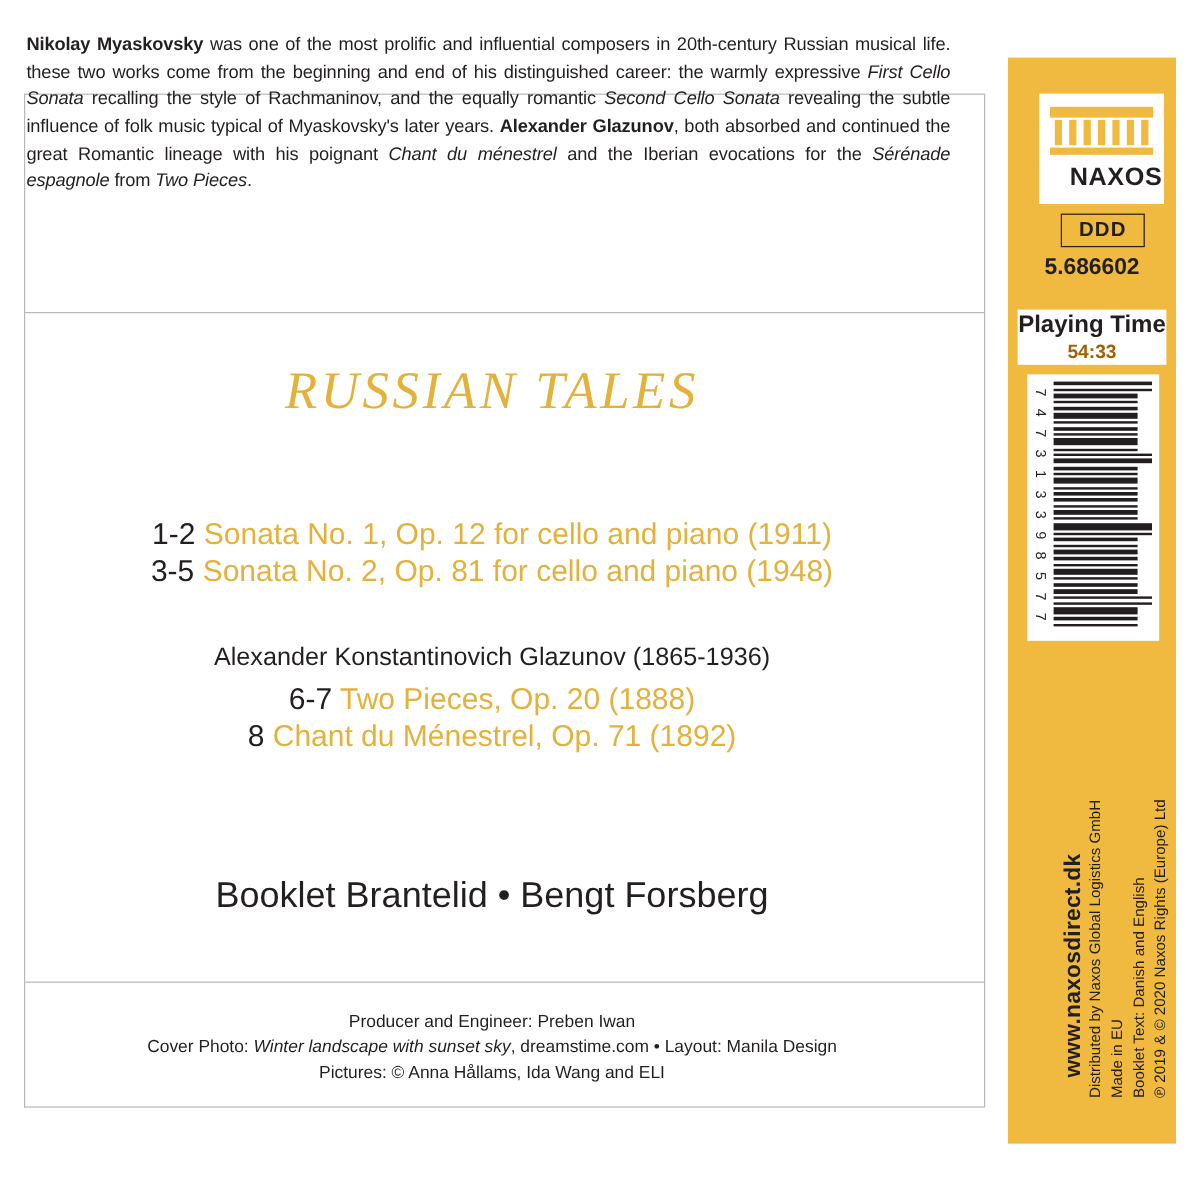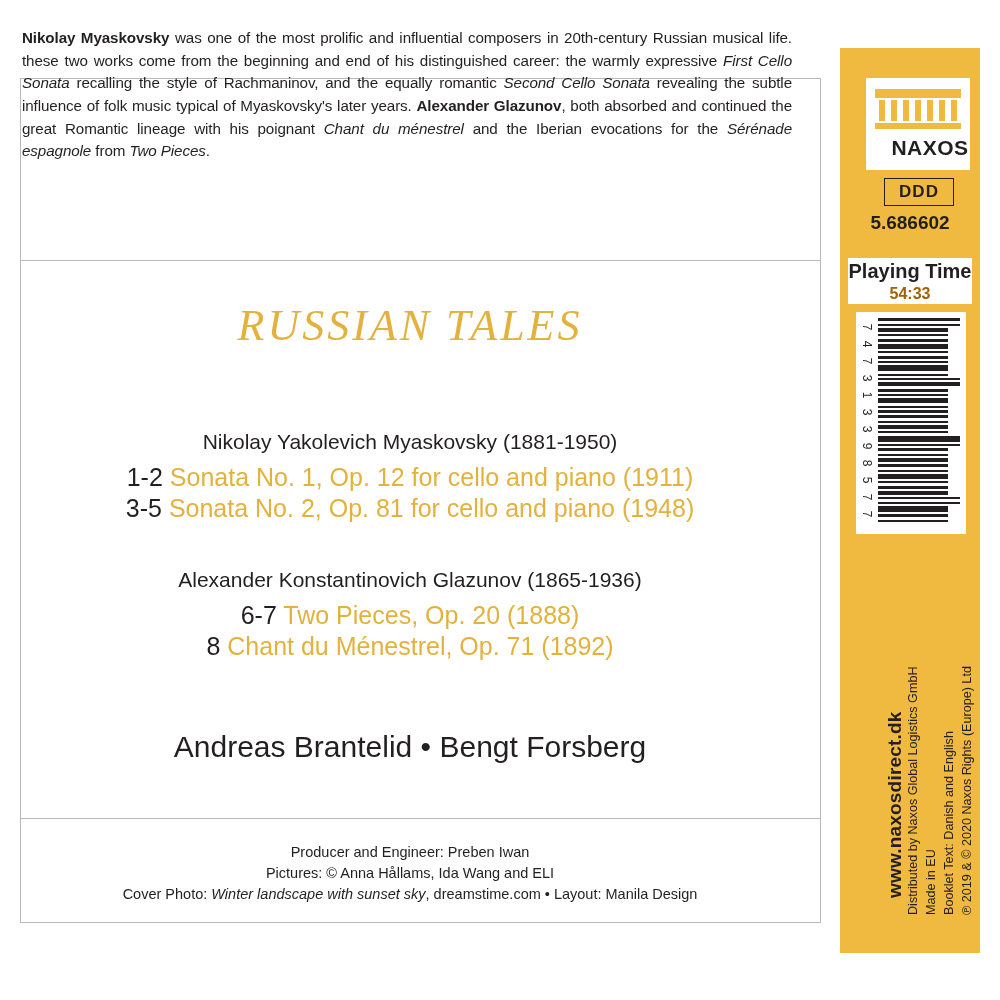--- a/index.html
+++ b/index.html
@@ -325,21 +325,20 @@
   <div class="rule rule-top"></div>
   <div class="rule rule-mid"></div>
   <div class="rule rule-bottom"></div>
   <div class="rule rule-base"></div>
 
   <p class="blurb"><b>Nikolay Myaskovsky</b><span> was one of the most prolific and influential composers in 20th-century Russian musical life. these two works come from the beginning and end of his distinguished career: the warmly expressive </span><i>First Cello Sonata</i><span> recalling the style of Rachmaninov, and the equally romantic </span><i>Second Cello Sonata</i><span> revealing the subtle influence of folk music typical of Myaskovsky's later years. </span><b>Alexander Glazunov</b><span>, both absorbed and continued the great Romantic lineage with his poignant </span><i>Chant du ménestrel</i><span> and the Iberian evocations for the </span><i>Sérénade espagnole</i><span> from </span><i>Two Pieces</i><span>.</span></p>
 
   <div class="album-title">RUSSIAN TALES</div>
 
   <div class="tracklist">
-    <div class="composer">Nikolay Yakolevich Myaskovsky (1881-1950)</div>
 
     <div class="track">
       <span class="num">1-2</span>
       <span>Sonata No. 1, Op. 12 for cello and piano (1911)</span>
     </div>
     <div class="track">
       <span class="num">3-5</span>
       <span>Sonata No. 2, Op. 81 for cello and piano (1948)</span>
     </div>
 
@@ -348,26 +347,26 @@
     <div class="track">
       <span class="num">6-7</span>
       <span>Two Pieces, Op. 20 (1888)</span>
     </div>
     <div class="track">
       <span class="num">8</span>
       <span>Chant du Ménestrel, Op. 71 (1892)</span>
     </div>
   </div>
 
-  <div class="performers">Andreas Brantelid • Bengt Forsberg</div>
+  <div class="performers">Booklet Brantelid • Bengt Forsberg</div>
 
   <div class="credits">
     <div>Producer and Engineer: Preben Iwan</div>
+    <div><span>Cover Photo: </span><i>Winter landscape with sunset sky</i><span>, dreamstime.com • Layout: Manila Design</span></div>
     <div>Pictures: © Anna Hållams, Ida Wang and ELI</div>
-    <div><span>Cover Photo: </span><i>Winter landscape with sunset sky</i><span>, dreamstime.com • Layout: Manila Design</span></div>
   </div>
 
   <div class="spine"></div>
 
   <div class="naxos-logo-box">
     <div class="naxos-temple">
       <span class="roof"></span>
       <span class="cols">
         <i></i>
           <i></i>

